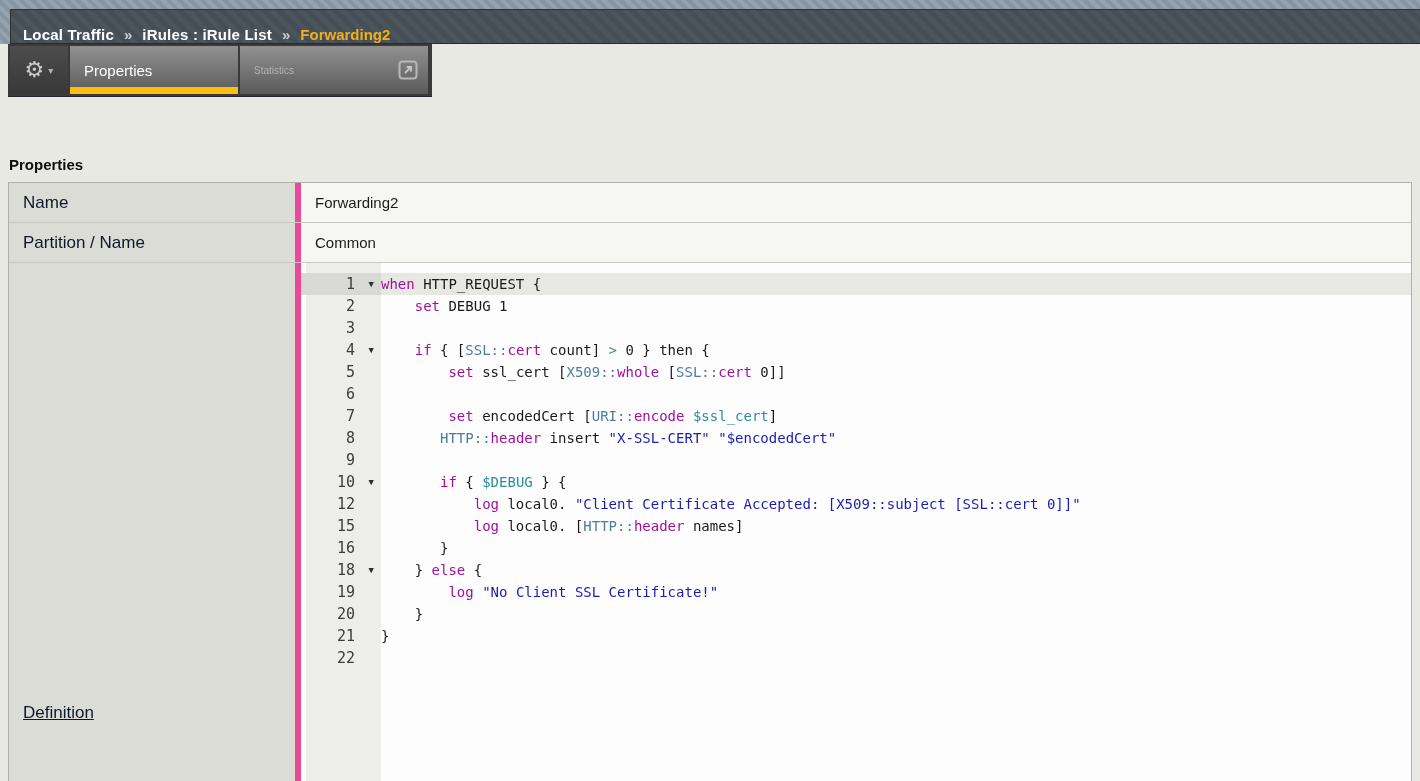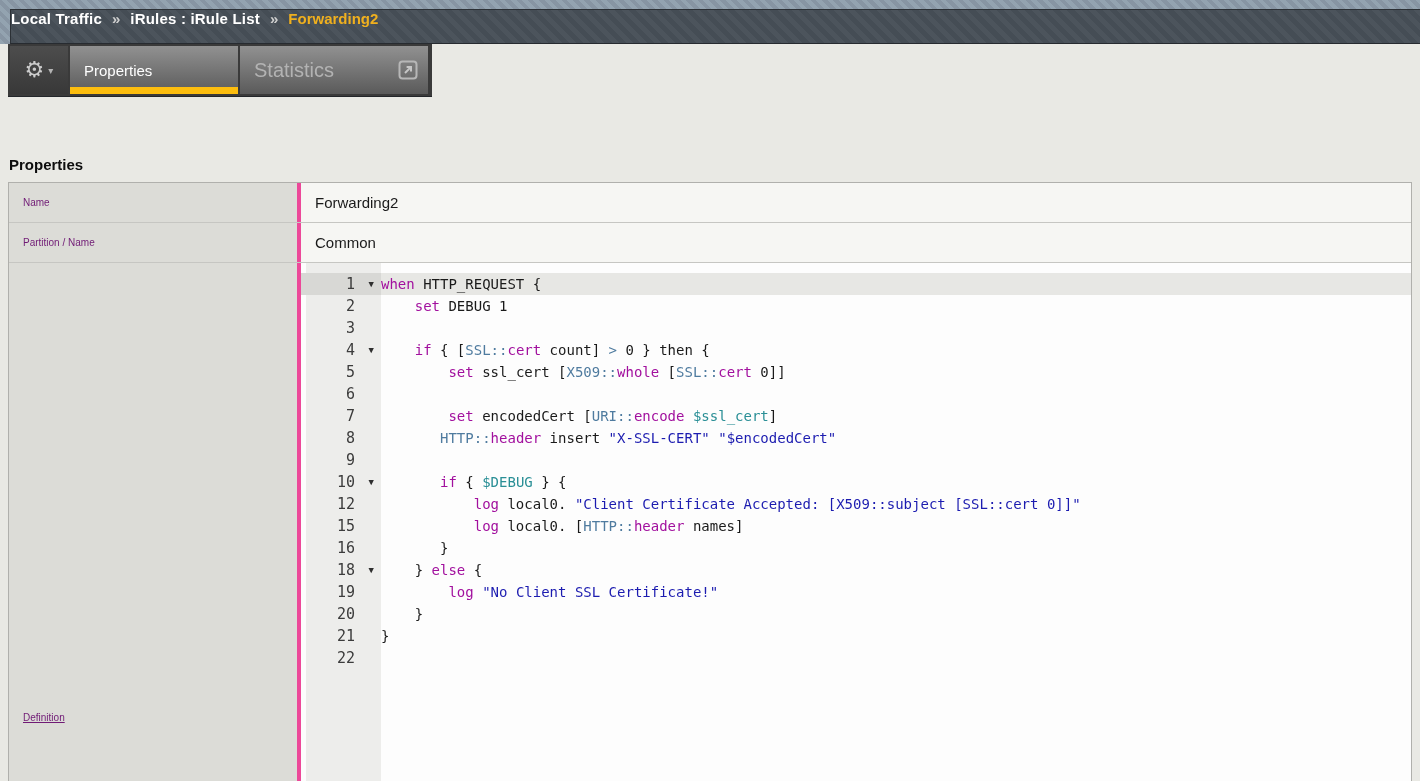--- a/index.html
+++ b/index.html
@@ -5,52 +5,52 @@
   html,body{margin:0;padding:0;}
   body{font-family:"Liberation Sans",sans-serif;background:#e9e9e4;}
   .page{position:relative;width:1420px;height:781px;overflow:hidden;background:#e9e9e4;}
 
   
   .hdr{position:absolute;top:0;left:0;right:0;height:44px;
        background:repeating-linear-gradient(45deg,#93a3b0 0 4px,#8795a3 4px 8px);}
   .hdr-bar{position:absolute;top:9px;left:10px;right:0;bottom:0;
        background:repeating-linear-gradient(45deg,#454d55 0 5px,#4c545c 5px 10px);
        border-top:1px solid #2c3136;border-left:1px solid #2c3136;border-bottom:1px solid #272b30;
-       display:flex;align-items:flex-start;box-sizing:border-box;}
+       display:flex;align-items:flex-end;padding-left:12px;box-sizing:border-box;}
   .crumb{color:#ffffff;font-size:15px;font-weight:bold;letter-spacing:.2px;}
   .crumb-sep{color:#cfcfcf;font-size:15px;font-weight:bold;margin:0 10px;}
   .crumb-cur{color:#f0b01e;font-size:15px;font-weight:bold;}
 
   
   .tabstrip{position:absolute;top:44px;left:8px;width:424px;height:53px;
        background:#3a3a3a;box-sizing:border-box;padding:2px;display:flex;gap:2px;
        border-bottom:1px solid #23262a;}
   .tabcell{position:relative;box-sizing:border-box;display:flex;align-items:center;}
   .gearcell{width:58px;background:linear-gradient(#4d4d4d,#383838);justify-content:center;gap:4px;cursor:pointer;}
   .gear{font-size:22px;color:#cccccc;line-height:1;}
   .gear-caret{font-size:10px;color:#b5b5b5;}
   .tab{flex-direction:row;padding-left:14px;background:linear-gradient(#919191,#5a5a5a);cursor:pointer;}
   .tab-properties{width:168px;}
   .tab-statistics{width:188px;}
   .tab-label-active{color:#ffffff;font-size:15px;}
-  .tab-label-inactive{color:#b3b3b3;font-size:20px;}
+  .tab-label-inactive{color:#b3b3b3;font-size:10px;}
   .tab.active::after{content:"";position:absolute;left:0;right:0;bottom:0;height:7px;background:#fcbd0e;}
   .ext-ico{position:absolute;right:10px;top:14px;}
 
   
   .sect-title{position:absolute;top:156px;left:9px;font-size:15px;font-weight:bold;color:#0d0d0d;}
 
   
   .ptable{position:absolute;top:182px;left:8px;right:8px;bottom:0;
        border:1px solid #b0b0ac;border-bottom:none;display:flex;flex-direction:column;background:#f6f6f3;}
   .prow{display:flex;height:39px;border-bottom:1px solid #c6c6c2;flex:none;}
   .prow-def{flex:1;border-bottom:none;overflow:hidden;}
-  .plabel{width:292px;flex:none;background:#dcdcd7;border-right:4px solid #ec4899;
+  .plabel{width:292px;flex:none;background:#dcdcd7;border-right:6px solid #ec4899;
        box-sizing:border-box;display:flex;align-items:center;padding-left:14px;
-       font-size:10px;color:#701a75;}
+       font-size:17px;color:#0f172a;}
   .plabel-def{align-items:flex-end;padding-bottom:58px;text-decoration:underline;}
   .pvalue{flex:1;background:#f6f6f3;display:flex;align-items:center;padding-left:14px;
        font-size:15px;color:#1a1a1a;}
   .pvalue-def{padding:0;align-items:stretch;}
 
   
   .editor{flex:1;position:relative;background:#fdfdfd;padding-top:10px;box-sizing:border-box;
        font-family:"DejaVu Sans Mono",monospace;cursor:text;}
   .gutter-bg{position:absolute;left:5px;top:0;bottom:0;width:75px;background:#ededeb;}
   .ed-line{position:relative;display:flex;height:22px;line-height:22px;}

